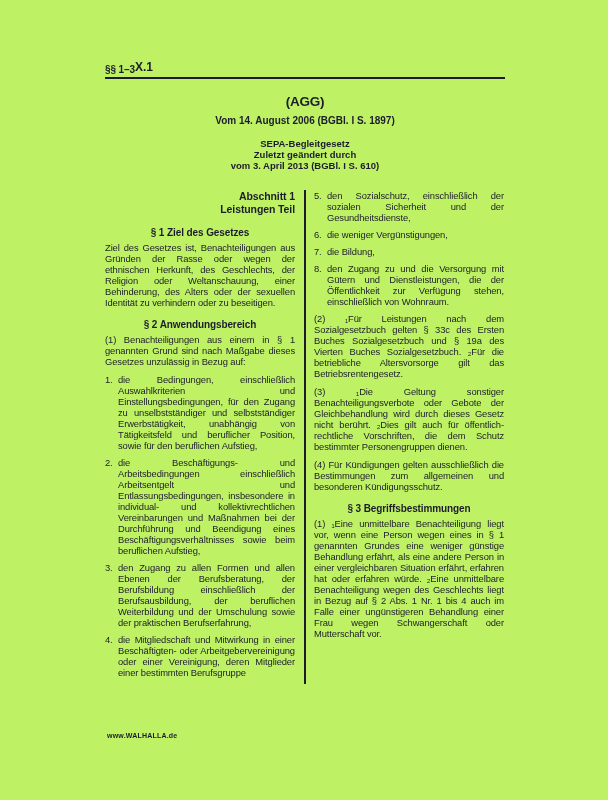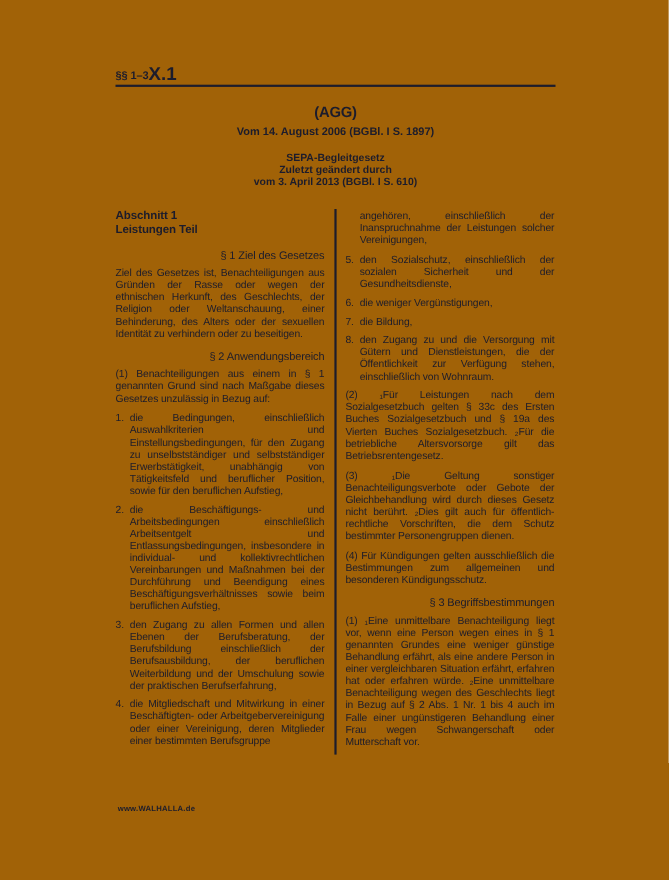--- a/index.html
+++ b/index.html
@@ -1,40 +1,40 @@
 <!DOCTYPE html>
 <html lang="de"><head>
 <meta charset="utf-8">
 <style>
   html, body { margin: 0; padding: 0; background: #ffffff; }
   .page {
     position: relative;
     width: 608px;
     height: 800px;
-    background: #a16207;
+    background: #bef264;
     color: #1c1c2c;
     font-family: "Liberation Sans", "DejaVu Sans", sans-serif;
     overflow: hidden;
   }
   .content {
     position: absolute;
     left: 105px;
     top: 60px;
     width: 400px;
   }
   
   .running-header {
     display: flex;
     align-items: flex-end;
     border-bottom: 2px solid #1c1c2c;
     padding-bottom: 2px;
   }
   .rh-left  { font-weight: bold; font-size: 10px; letter-spacing: -0.1px; }
   .rh-center{ margin-left: auto; font-weight: bold; font-size: 10.5px; letter-spacing: -0.2px; padding-right: 12px; padding-bottom: 1px; }
-  .rh-right { font-weight: bold; font-size: 17px; line-height: 15px; text-align: center; }
+  .rh-right { font-weight: bold; font-size: 12px; line-height: 15px; text-align: center; }
   
   .title-block { text-align: center; margin-top: 15px; font-weight: bold; }
   .law-title   { font-size: 13.5px; line-height: 15.5px; letter-spacing: -0.2px; }
   .law-date    { font-size: 10px; margin-top: 5px; }
   .amend       { font-size: 9.5px; margin-top: 12px; line-height: 11px; }
   
   .columns { display: flex; margin-top: 19px; }
   .col {
     width: 190px;
     font-size: 9.4px;
@@ -42,22 +42,22 @@
     text-align: justify;
     letter-spacing: -0.1px;
   }
   .col-divider {
     width: 2px;
     background: #1c1c2c;
     margin-left: 9px;
     margin-right: 8px;
     align-self: stretch;
   }
-  .abschnitt { text-align: left; font-weight: bold; font-size: 10.5px; line-height: 13px; margin-bottom: 2px; }
-  .col h3 { font-size: 10px; font-weight: normal; text-align: right; margin: 11px 0 4px 0; letter-spacing: -0.1px; }
+  .abschnitt { text-align: right; font-weight: bold; font-size: 10.5px; line-height: 13px; margin-bottom: 2px; }
+  .col h3 { font-size: 10px; font-weight: bold; text-align: center; margin: 11px 0 4px 0; letter-spacing: -0.1px; }
   .col p  { margin: 0 0 7px 0; }
   .li { display: flex; margin: 0 0 6px 0; }
   .li-num  { width: 13px; flex: none; }
   .li-text { flex: 1; text-align: justify; }
   .cont { padding-left: 13px; }
   
   .footer {
     position: absolute;
     left: 107px;
     top: 732px;
@@ -117,21 +117,20 @@
         </div>
         <div class="li">
           <span class="li-num">4.</span>
           <span class="li-text">die Mitgliedschaft und Mitwirkung in einer Beschäftigten- oder Arbeitgebervereinigung oder einer Vereinigung, deren Mitglieder einer bestimmten Berufsgruppe</span>
         </div>
       </div>
 
       <div class="col-divider"></div>
 
       <div class="col col-right">
-        <p class="cont">angehören, einschließlich der Inanspruchnahme der Leistungen solcher Vereinigungen,</p>
 
         <div class="li">
           <span class="li-num">5.</span>
           <span class="li-text">den Sozialschutz, einschließlich der sozialen Sicherheit und der Gesundheitsdienste,</span>
         </div>
         <div class="li">
           <span class="li-num">6.</span>
           <span class="li-text">die weniger Vergünstigungen,</span>
         </div>
         <div class="li">

